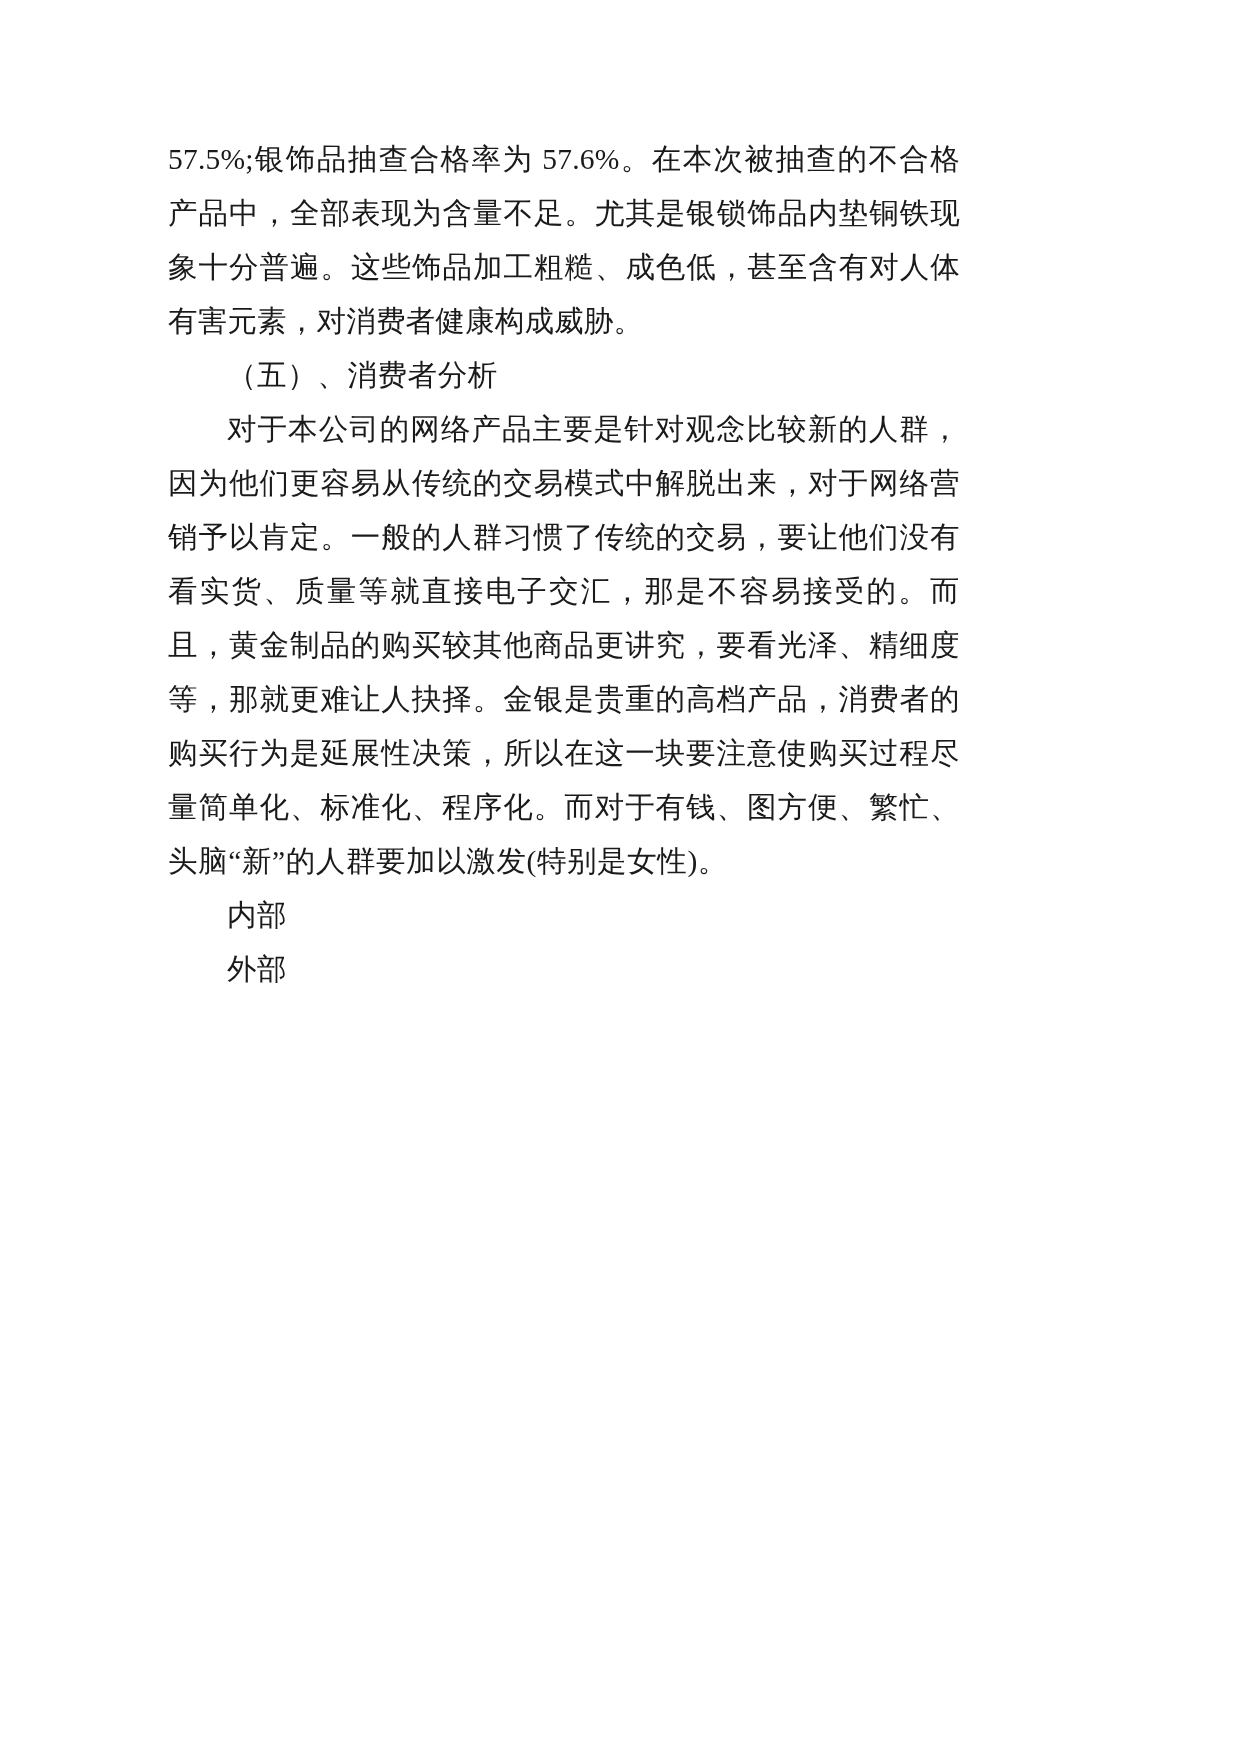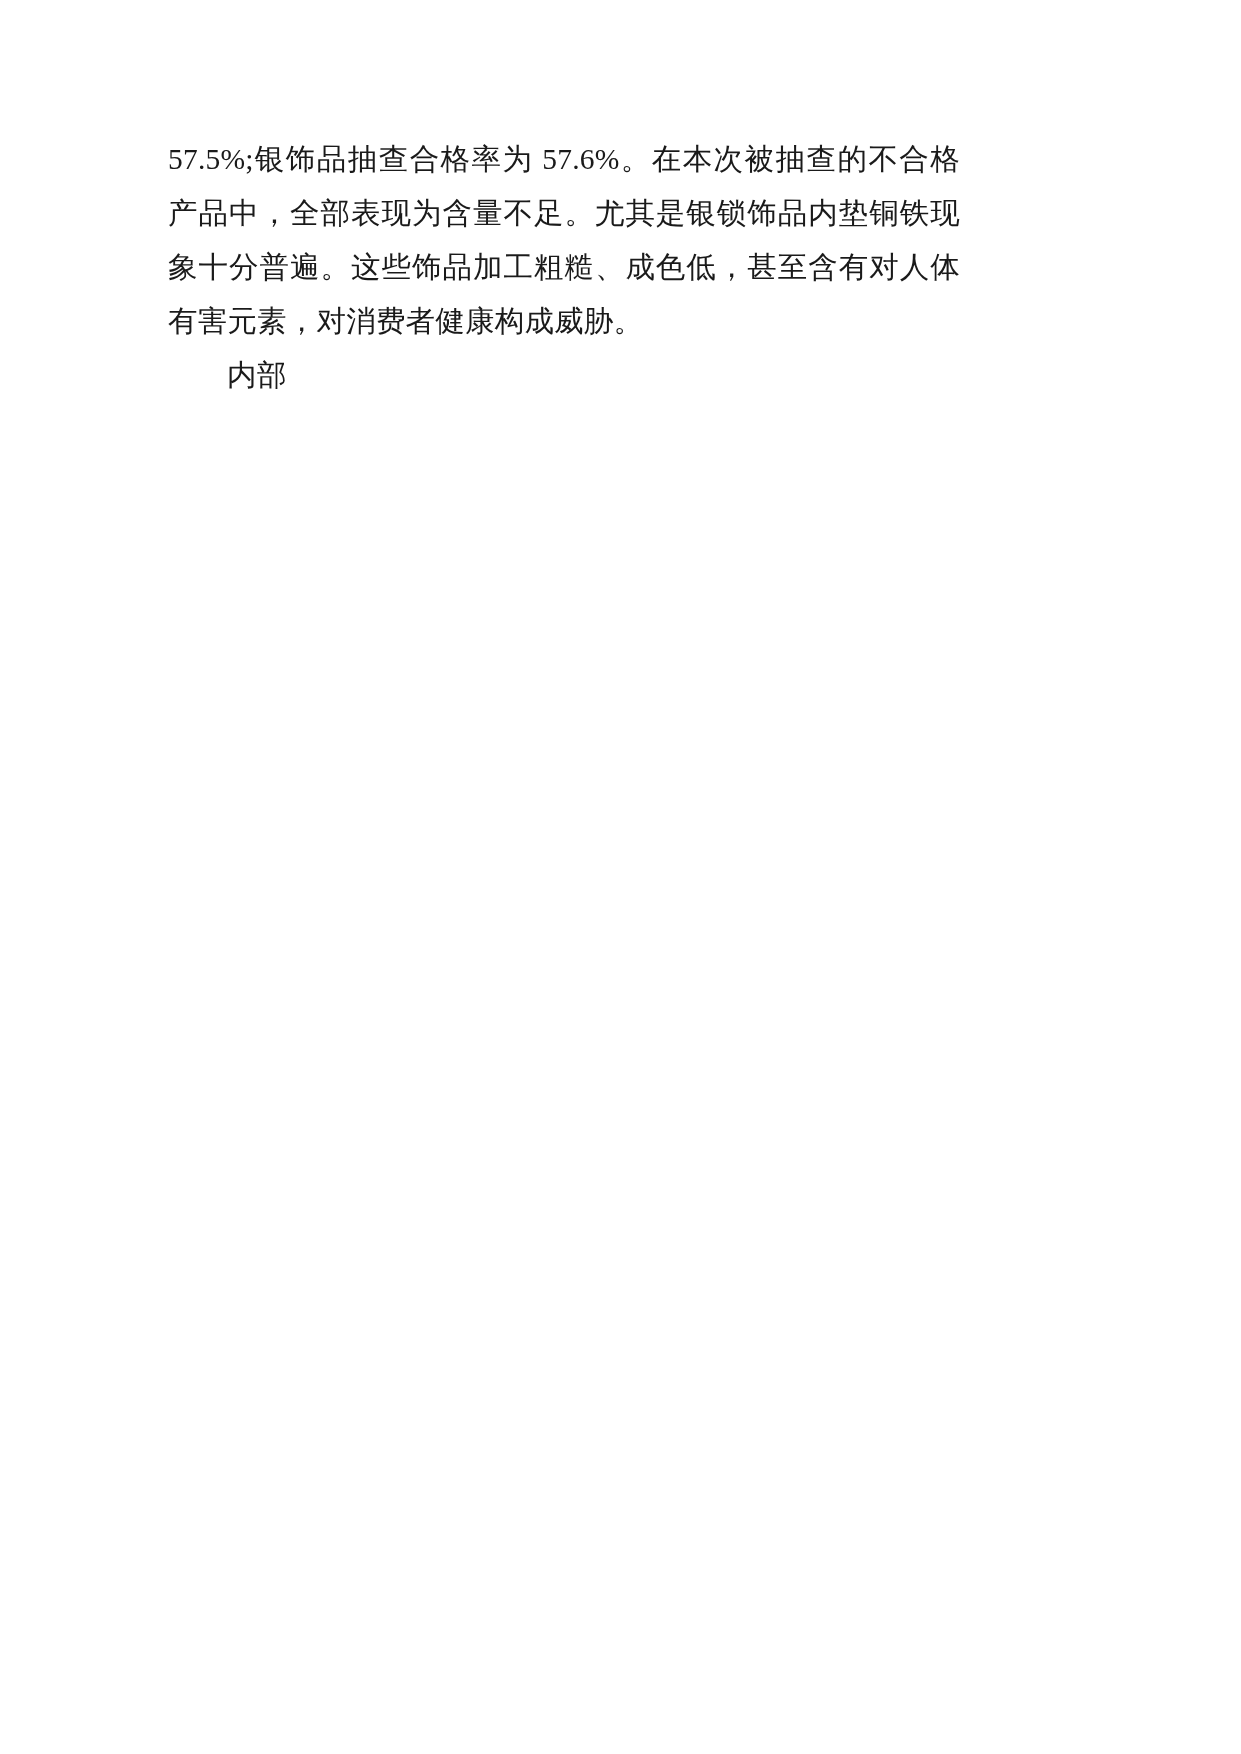--- a/index.html
+++ b/index.html
@@ -40,20 +40,23 @@
 </style>
 </head>
 <body>
 
 <div class="page">
   <div class="content">
 
     <p class="para tight">57.5%;银饰品抽查合格率为 57.6%。在本次被抽查的不合格产品中，全部表现为含量不足。尤其是银锁饰品内垫铜铁现象十分普遍。这些饰品加工粗糙、成色低，甚至含有对人体有害元素，对消费者健康构成威胁。</p>
 
 
+    <p class="para indent">（五）、消费者分析</p>
 
+    <p class="para indent">对于本公司的网络产品主要是针对观念比较新的人群，因为他们更容易从传统的交易模式中解脱出来，对于网络营销予以肯定。一般的人群习惯了传统的交易，要让他们没有看实货、质量等就直接电子交汇，那是不容易接受的。而且，黄金制品的购买较其他商品更讲究，要看光泽、精细度等，那就更难让人抉择。金银是贵重的高档产品，消费者的购买行为是延展性决策，所以在这一块要注意使购买过程尽量简单化、标准化、程序化。而对于有钱、图方便、繁忙、头脑“新”的人群要加以激发(特别是女性)。</p>
 
 
     <p class="para indent">内部</p>
 
+    <p class="para indent">外部</p>
 
   </div>
 </div>
 
 </body></html>

